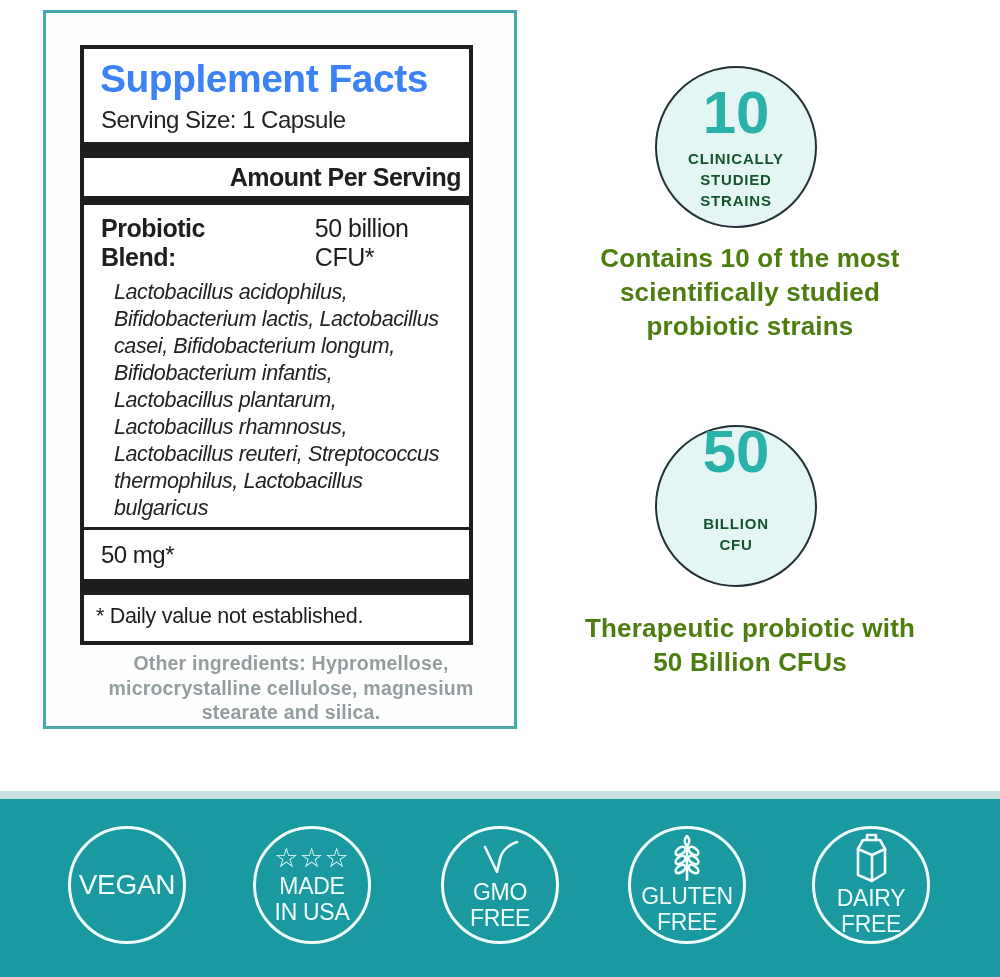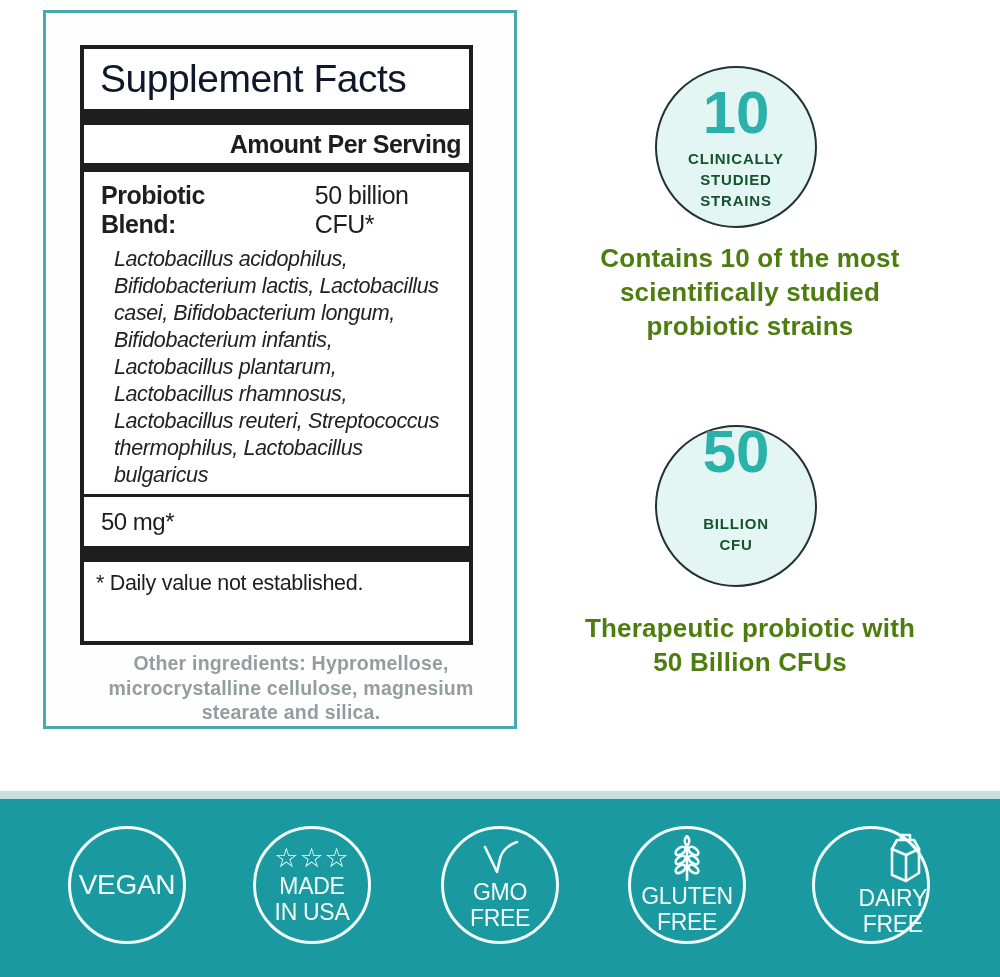--- a/index.html
+++ b/index.html
@@ -13,22 +13,22 @@
   
   .teal-frame{
     left:43px;top:10px;width:468px;height:713px;
     border:3px solid #47a9ad;background:#fefefe;
   }
   .sf-box{
     position:absolute;left:34px;top:32px;width:385px;height:592px;
     border:4px solid #1e1e1e;background:#fff;overflow:hidden;
   }
   .sf-title{
-    margin:8px 0 0 16px;font-size:39px;font-weight:normal;letter-spacing:-0.5px;
-    color:#0f172a;line-height:1.12;
+    margin:8px 0 0 16px;font-size:39px;font-weight:bold;letter-spacing:-0.5px;
+    color:#3b82f6;line-height:1.12;
   }
   .sf-serving{
     margin:0 0 0 17px;font-size:24px;line-height:1.21;letter-spacing:-0.5px;color:#222;
   }
   .sf-serving.first{margin-top:4px;}
   .bar{background:#1e1e1e;width:100%;}
   .bar.thick{height:16px;}
   .bar.t1{margin-top:8px;}
   .bar.thin{height:9px;margin-top:5px;}
   .hairline{background:#1e1e1e;height:3px;width:100%;margin-top:5px;}
@@ -89,20 +89,21 @@
   .fb-stars{font-size:27px;line-height:1;letter-spacing:1px;margin-bottom:2px;}
   .fb-icon{display:block;margin-bottom:3px;}
   .fb-icon *{stroke:#f2fdfd;fill:none;stroke-width:2.6;stroke-linecap:round;stroke-linejoin:round;}
 </style>
 </head>
 <body>
 
 <div class="abs teal-frame">
   <div class="sf-box">
     <div class="sf-title">Supplement Facts</div>
+    <div class="sf-serving first">Serving Size: 1 Capsule</div>
     <div class="bar thick t1"></div>
     <div class="sf-aps">Amount Per Serving</div>
     <div class="bar thin"></div>
     <div class="sf-row blend">
       <span class="nm">Probiotic Blend:</span>
       <span>50 billion CFU*</span>
     </div>
     <div class="sf-strains preline">Lactobacillus acidophilus,
 Bifidobacterium lactis, Lactobacillus
 casei, Bifidobacterium longum,
@@ -172,21 +173,21 @@
       <ellipse cx="26.5" cy="16" rx="5.5" ry="3.2" transform="rotate(35 26.5 16)"></ellipse>
       <ellipse cx="13.5" cy="25" rx="5.5" ry="3.2" transform="rotate(-35 13.5 25)"></ellipse>
       <ellipse cx="26.5" cy="25" rx="5.5" ry="3.2" transform="rotate(35 26.5 25)"></ellipse>
       <ellipse cx="13.5" cy="34" rx="5.5" ry="3.2" transform="rotate(-35 13.5 34)"></ellipse>
       <ellipse cx="26.5" cy="34" rx="5.5" ry="3.2" transform="rotate(35 26.5 34)"></ellipse>
     </svg>
     <div class="fb-text preline">GLUTEN
 FREE</div>
   </div>
 
-  <div class="fb" style="left:812px;align-items:flex-end;">
+  <div class="fb" style="left:812px;">
     <svg class="fb-icon" width="44" height="50" viewBox="0 0 44 50">
       <path d="M18 7 L18 2 L27 2 L27 7"></path>
       <path d="M9 16 L14 7 L31 7 L36 16"></path>
       <path d="M9 16 L9 42 L23 48 L36 40 L36 16"></path>
       <path d="M9 16 L23 22 L23 48"></path>
       <path d="M23 22 L36 16"></path>
     </svg>
     <div class="fb-text preline">DAIRY
 FREE</div>
   </div>

